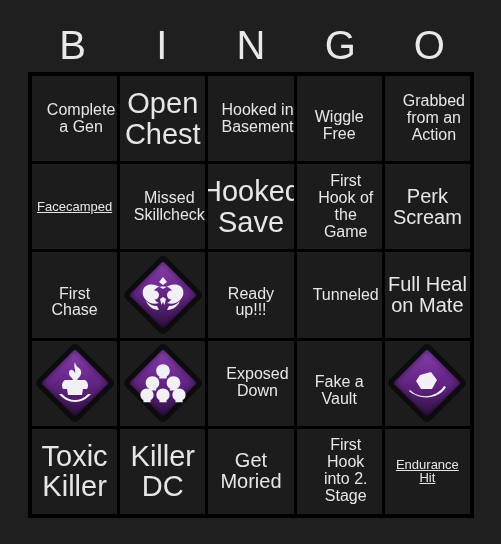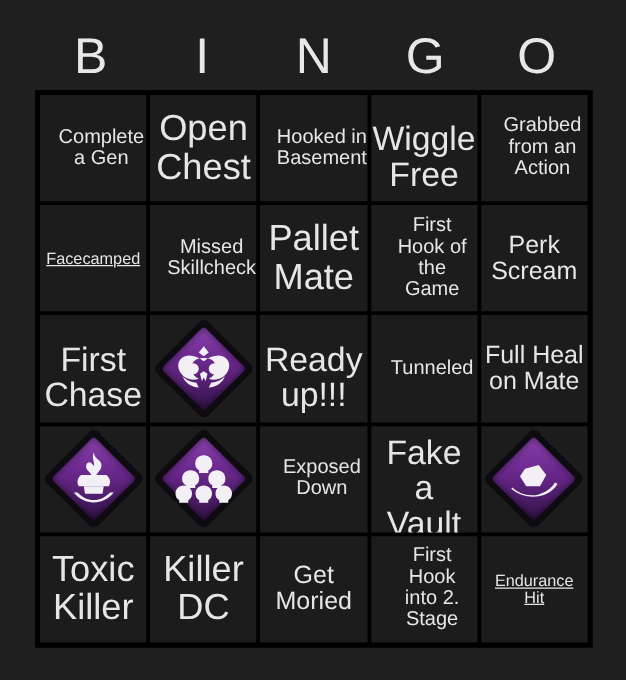--- a/index.html
+++ b/index.html
@@ -70,21 +70,21 @@
   .cell-text {
     color: #e6e6e6;
     text-align: center;
     line-height: 1.06;
     padding: 2px 3px;
     word-break: normal;
     user-select: none;
   }
   
   .t-xl  .cell-text { font-size: 29px; }
-  .t-lg  .cell-text { font-size: 27px; margin-top: 15px; }
+  .t-lg  .cell-text { font-size: 16px; margin-top: 15px; }
   .t-md  .cell-text { font-size: 20px; }
   .t-sm  .cell-text { font-size: 16px; padding-left: 16px; }
   .t-xs  .cell-text { font-size: 13px; text-decoration: underline; }
 
   
   .perk {
     width: 78px;
     height: 78px;
     position: relative;
     display: flex;
@@ -156,21 +156,21 @@
       <div class="cell t-sm">
         <div class="cell-text">Grabbed from an Action</div>
       </div>
       <div class="cell t-xs">
         <div class="cell-text">Facecamped</div>
       </div>
       <div class="cell t-sm">
         <div class="cell-text">Missed Skillcheck</div>
       </div>
       <div class="cell t-xl">
-        <div class="cell-text">Pallet Mate</div>
+        <div class="cell-text">Hooked Save</div>
       </div>
       <div class="cell t-sm">
         <div class="cell-text">First Hook of the Game</div>
       </div>
       <div class="cell t-md">
         <div class="cell-text">Perk Scream</div>
       </div>
       <div class="cell t-lg">
         <div class="cell-text">First Chase</div>
       </div>

